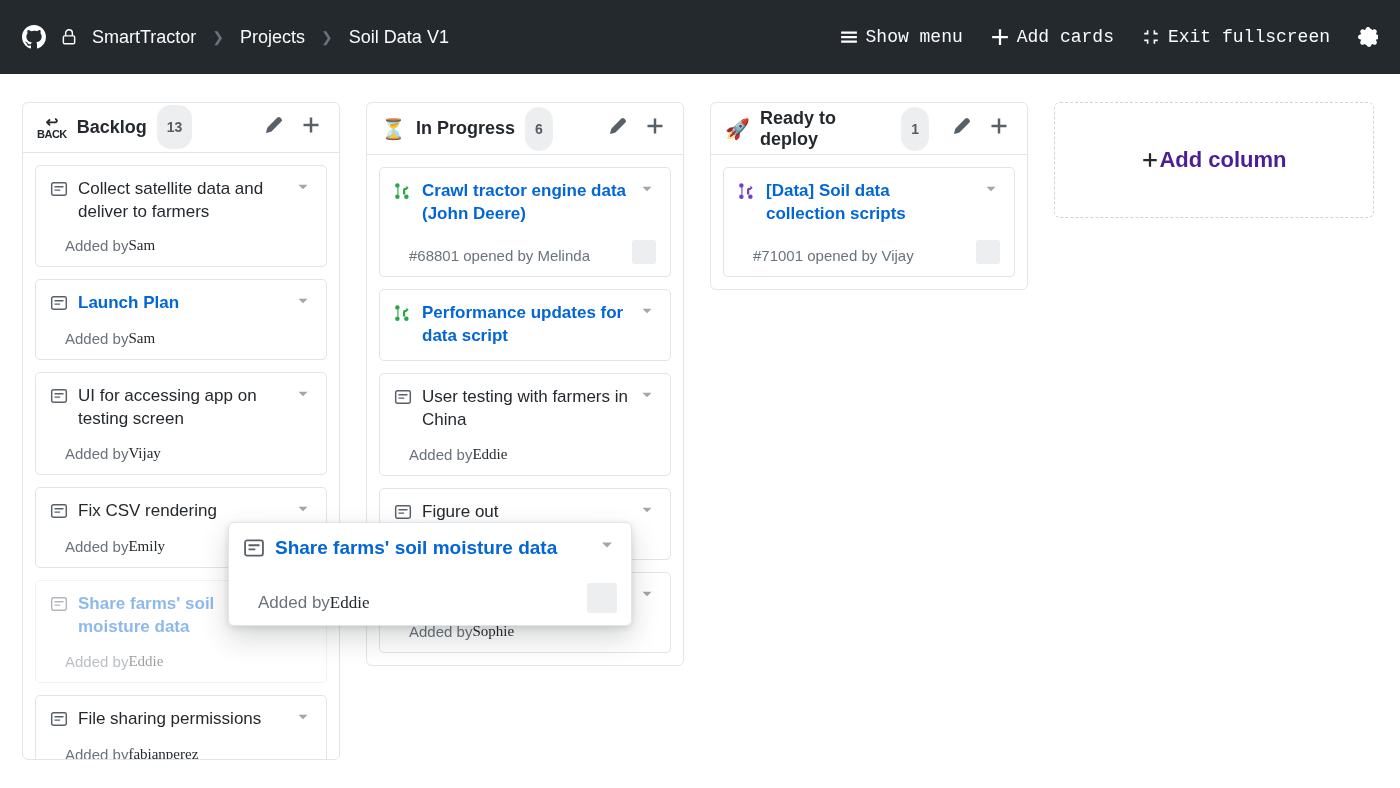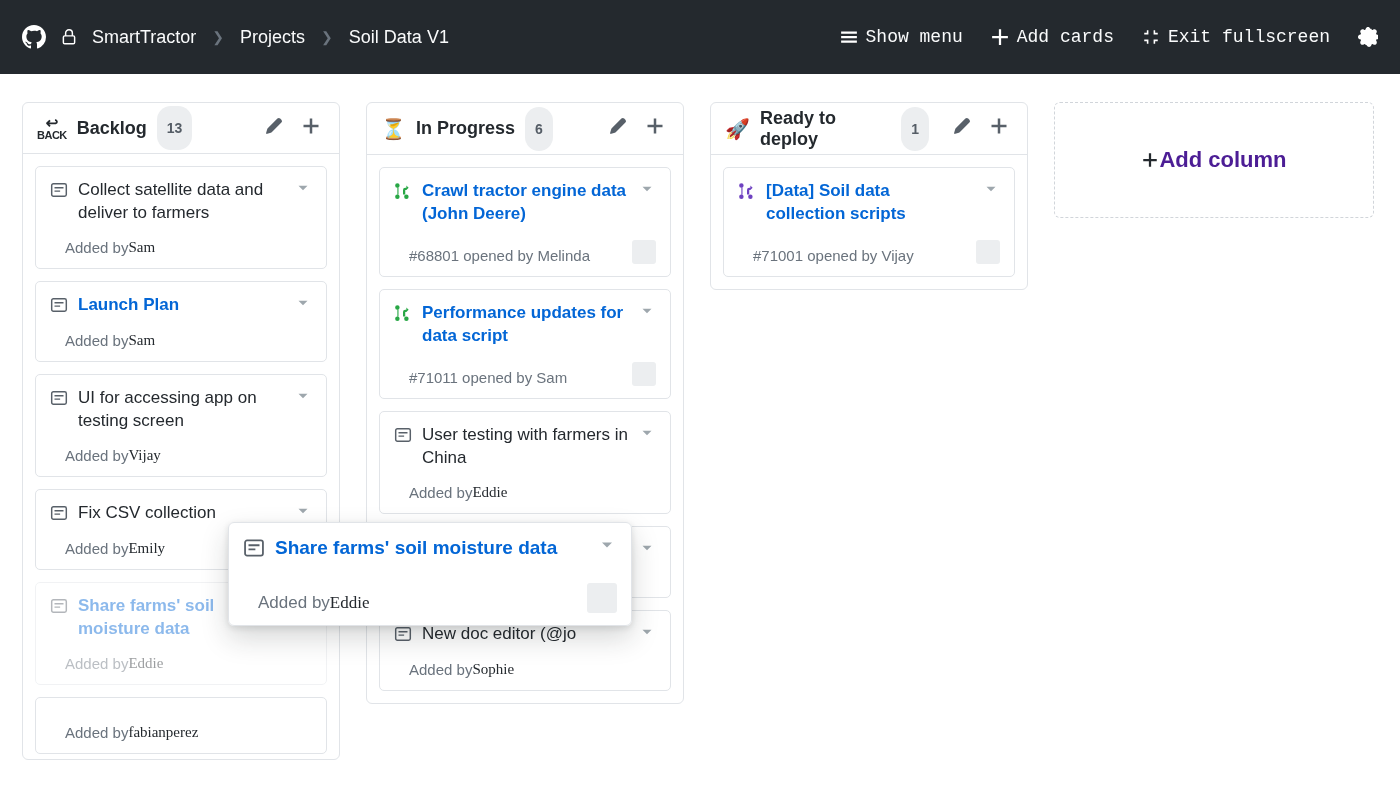--- a/index.html
+++ b/index.html
@@ -296,21 +296,21 @@
             <span class="author">Vijay</span>
           </div>
       </div>
 
       <div class="card">
         <div class="card-row1">
           <span class="card-icon"><svg class="icon-18" viewBox="0 0 16 16" fill="none" stroke="currentColor" stroke-width="1.3">
                 <rect x="1.5" y="2.5" width="13" height="11" rx="1.5"></rect>
                 <path d="M4 6h8M4 9h5"></path>
               </svg></span>
-          <span class="card-title">Fix CSV collection</span>
+          <span class="card-title">Fix CSV rendering</span>
           <span class="card-chevron"><svg class="icon-18" viewBox="0 0 16 16" fill="currentColor">
                 <path d="M4 6l4 4 4-4H4z"></path>
               </svg></span>
         </div>
         <div class="card-meta">
             <span>Added by </span>
             <span class="author">Emily</span>
           </div>
       </div>
 
@@ -325,20 +325,30 @@
                 <path d="M4 6l4 4 4-4H4z"></path>
               </svg></span>
         </div>
         <div class="card-meta">
             <span>Added by </span>
             <span class="author">Eddie</span>
           </div>
       </div>
 
       <div class="card">
+        <div class="card-row1">
+          <span class="card-icon"><svg class="icon-18" viewBox="0 0 16 16" fill="none" stroke="currentColor" stroke-width="1.3">
+                <rect x="1.5" y="2.5" width="13" height="11" rx="1.5"></rect>
+                <path d="M4 6h8M4 9h5"></path>
+              </svg></span>
+          <span class="card-title">File sharing permissions</span>
+          <span class="card-chevron"><svg class="icon-18" viewBox="0 0 16 16" fill="currentColor">
+                <path d="M4 6l4 4 4-4H4z"></path>
+              </svg></span>
+        </div>
         <div class="card-meta">
             <span>Added by </span>
             <span class="author">fabianperez</span>
           </div>
       </div>
     </div>
   </div>
 
   <div class="column">
     <div class="column-header">
@@ -374,24 +384,20 @@
       <div class="card">
         <div class="card-row1">
           <span class="card-icon pr-open"><svg class="icon-18" viewBox="0 0 16 16" fill="currentColor">
                 <path d="M5 3a2 2 0 11-4 0 2 2 0 014 0zm0 10a2 2 0 11-4 0 2 2 0 014 0zM3 5v6h1V5H3zm10 8a2 2 0 11-4 0 2 2 0 014 0zM11 5h-1a2 2 0 00-2 2v4h2V7h1l2-2-2-2v2z"></path>
               </svg></span>
           <span class="card-title link">Performance updates for data script</span>
           <span class="card-chevron"><svg class="icon-18" viewBox="0 0 16 16" fill="currentColor">
                 <path d="M4 6l4 4 4-4H4z"></path>
               </svg></span>
         </div>
-        <div class="card-meta">
-            <span>#71011 opened by Sam</span>
-            <span class="avatar-ph"></span>
-          </div>
       </div>
 
       <div class="card">
         <div class="card-row1">
           <span class="card-icon"><svg class="icon-18" viewBox="0 0 16 16" fill="none" stroke="currentColor" stroke-width="1.3">
                 <rect x="1.5" y="2.5" width="13" height="11" rx="1.5"></rect>
                 <path d="M4 6h8M4 9h5"></path>
               </svg></span>
           <span class="card-title">User testing with farmers in China</span>
           <span class="card-chevron"><svg class="icon-18" viewBox="0 0 16 16" fill="currentColor">

